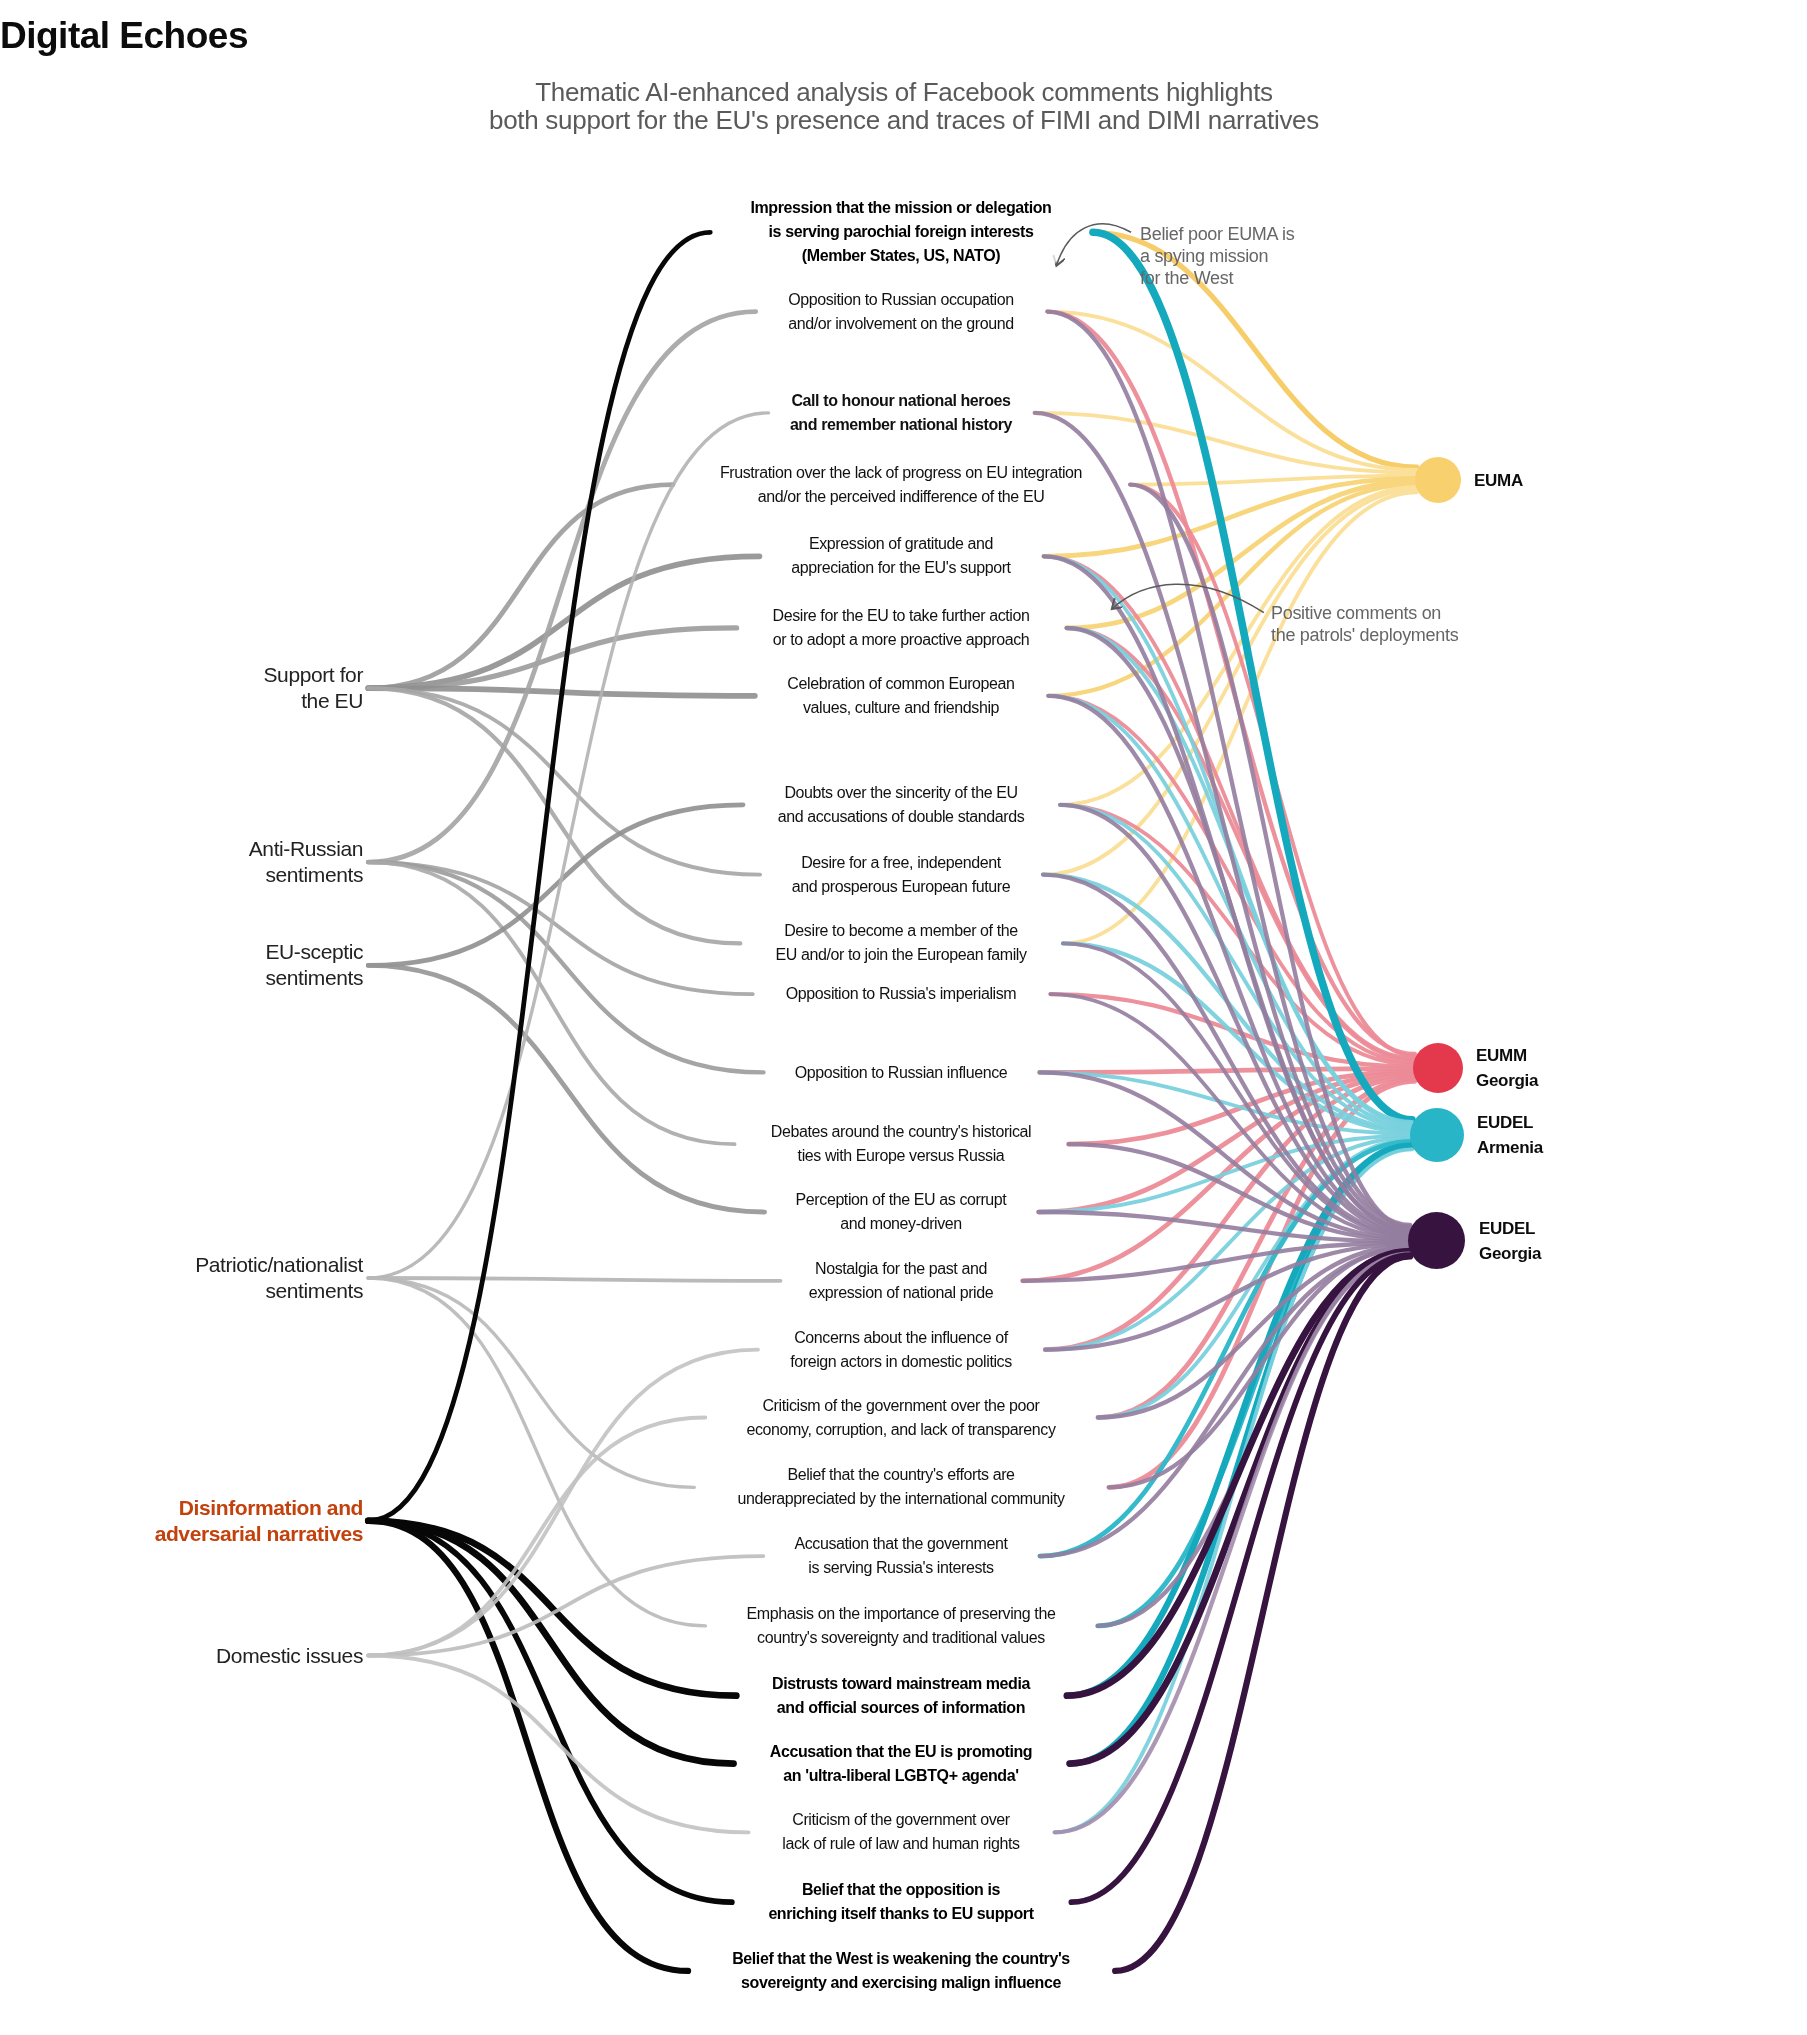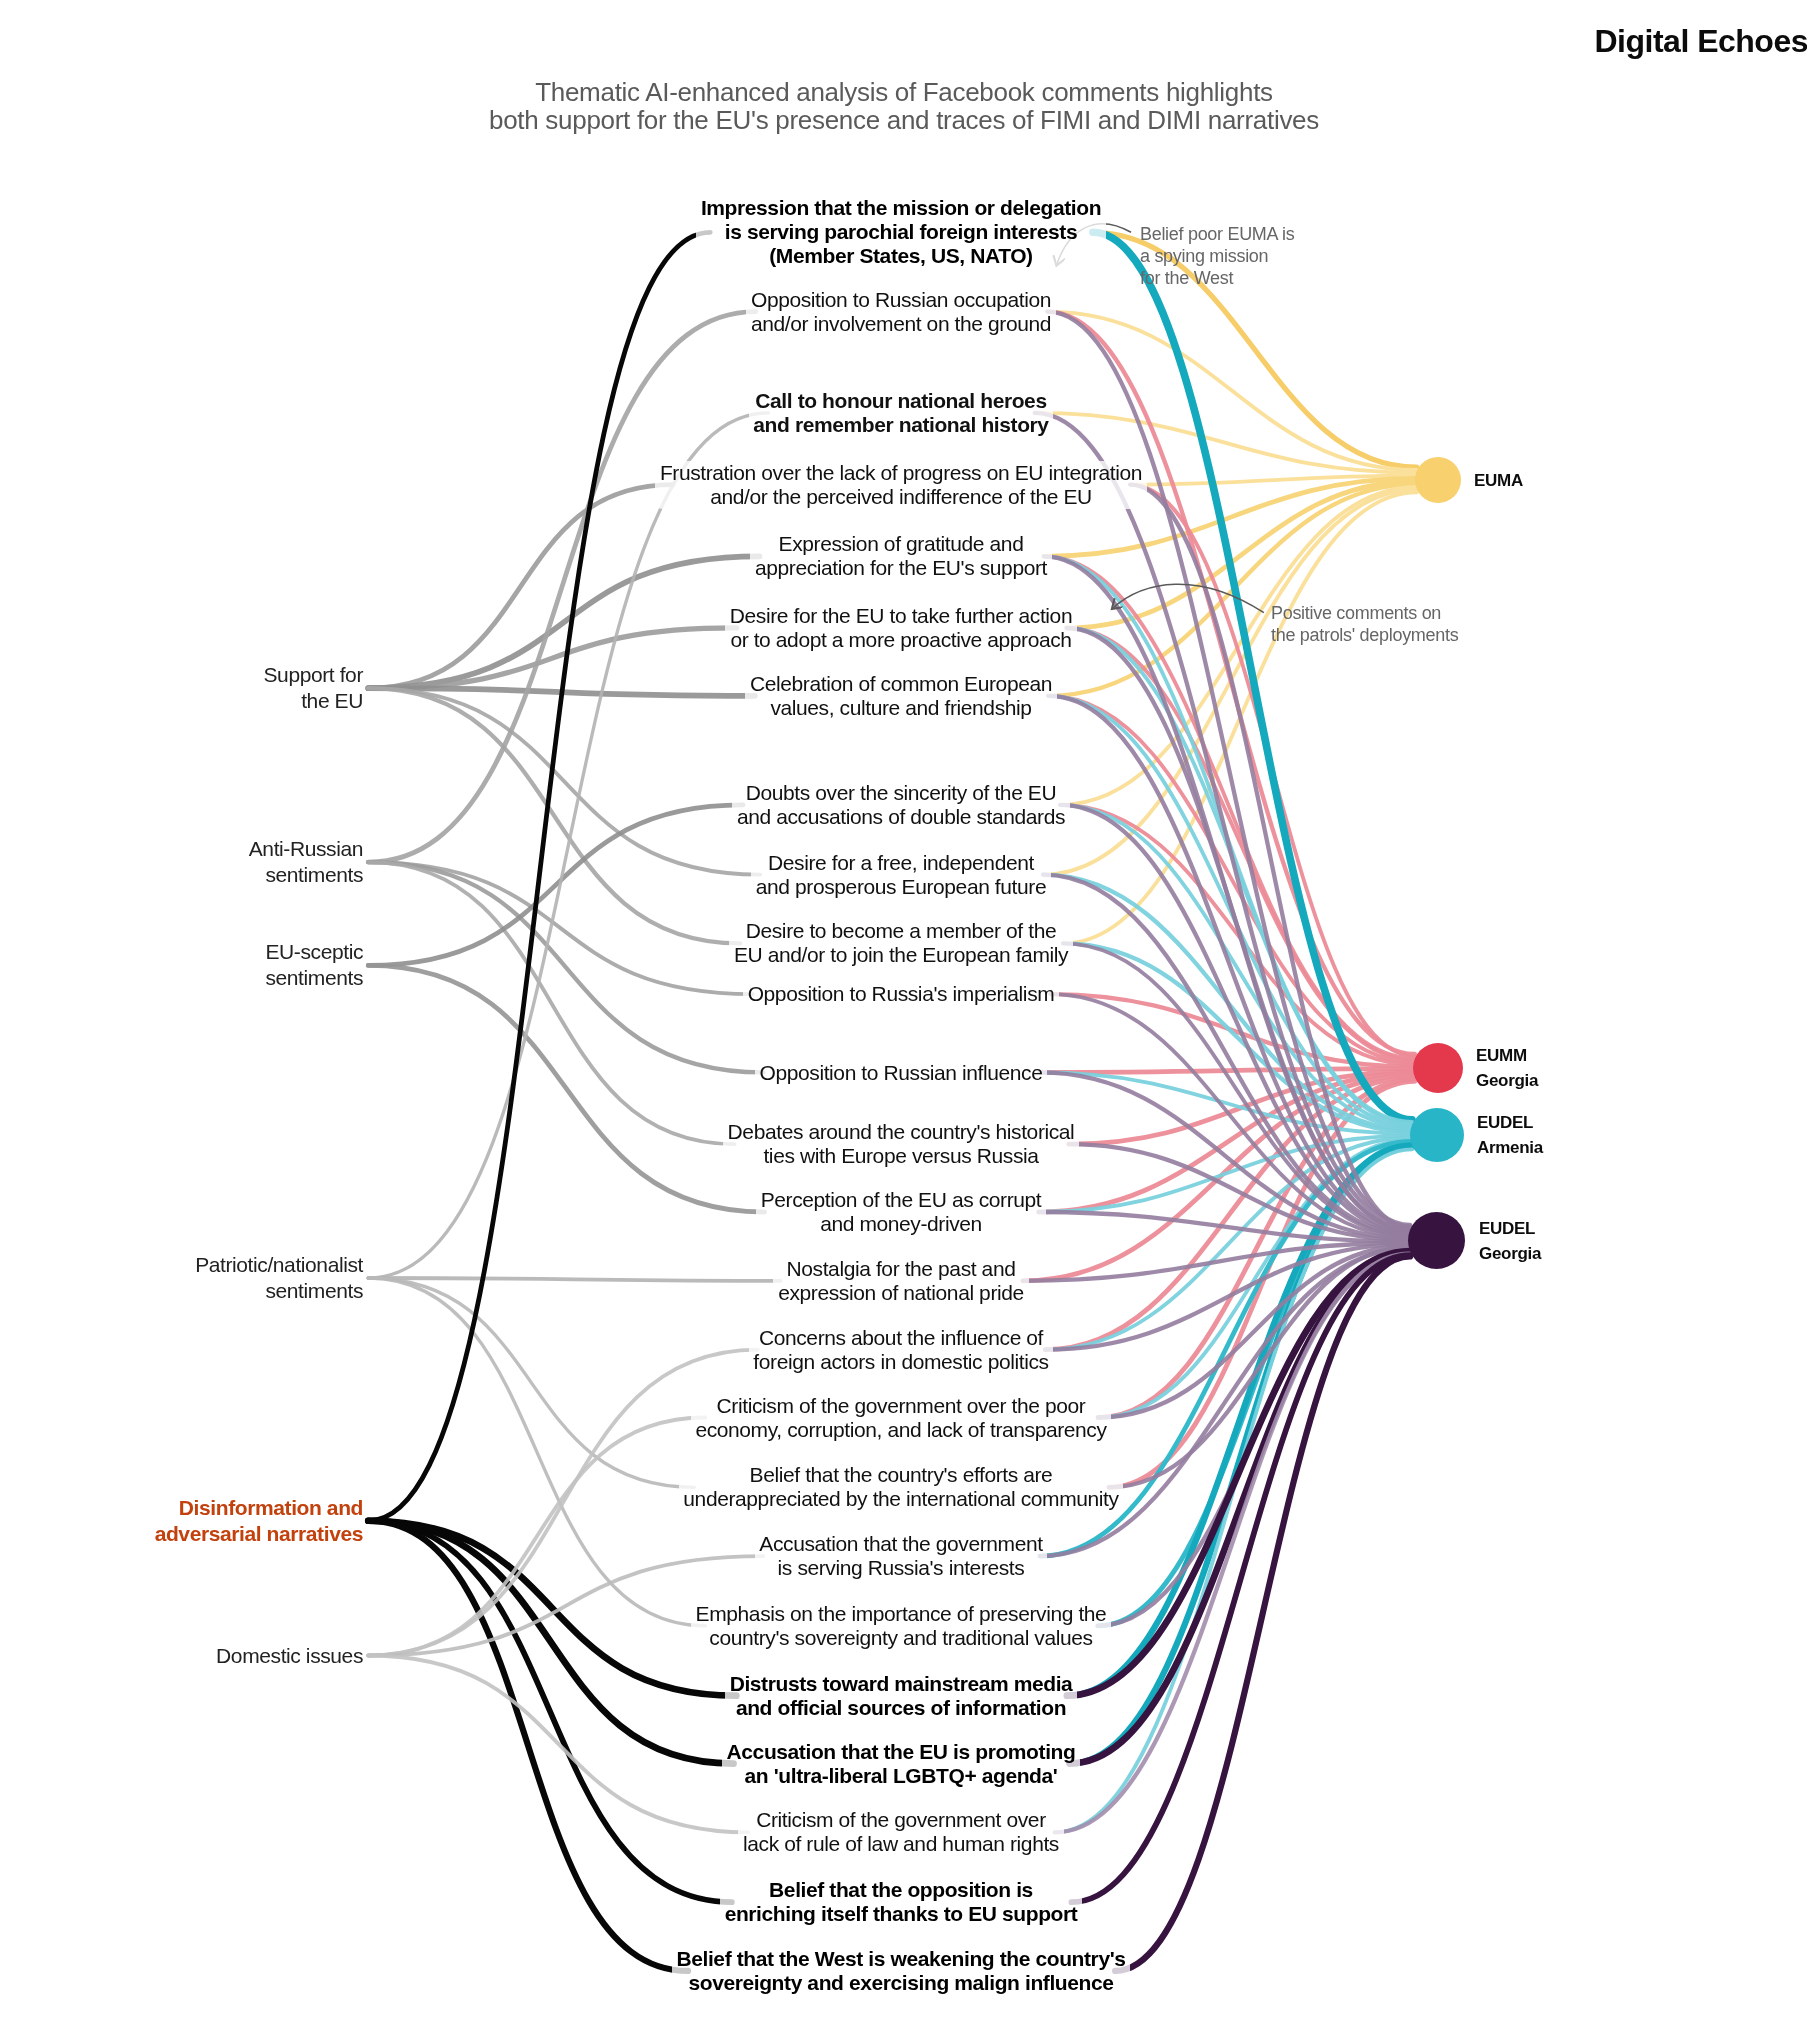--- a/index.html
+++ b/index.html
@@ -1,20 +1,20 @@
 <!DOCTYPE html>
 <html><head>
 <meta charset="utf-8">
 <style>
   html,body{margin:0;padding:0;background:#fff;overflow:hidden}
   #diagram{position:relative;width:1808px;height:2035px;font-family:"Liberation Sans","DejaVu Sans",sans-serif;color:#111}
   svg.layer{position:absolute;left:0;top:0;pointer-events:none}
-  .chart-title{position:absolute;top:23px;left:0;width:100%;text-align:right;font-size:32px;font-weight:bold;letter-spacing:-0.5px;color:#0c0c0c}
+  .chart-title{position:absolute;top:15px;left:0;width:100%;text-align:left;font-size:37px;font-weight:bold;letter-spacing:-0.5px;color:#0c0c0c}
   .chart-subtitle{position:absolute;top:78px;left:0;width:100%;text-align:center;font-size:26px;line-height:28px;color:#5a5a5a;white-space:pre-line;letter-spacing:-0.3px}
-  .theme{position:absolute;width:554px;left:624px;text-align:center;transform:translateY(-50%);font-size:21px;line-height:24px;letter-spacing:-0.4px}
+  .theme{position:absolute;width:554px;left:624px;text-align:center;transform:translateY(-50%);font-size:16px;line-height:24px;letter-spacing:-0.4px}
   .theme span{display:inline-block;white-space:pre-line;text-align:center;background:rgba(255,255,255,0.78);border-radius:7.6px;padding:0 4.8px}
   .theme.bold{font-weight:bold;color:#000}
   .category{position:absolute;left:38px;width:325px;text-align:right;transform:translateY(-50%);font-size:21px;line-height:26px;letter-spacing:-0.4px;color:#222}
   .category span{display:inline-block;white-space:pre-line;text-align:right}
   .category.bold{font-weight:bold;color:#c2410c}
   .node-circle{position:absolute;border-radius:50%}
   .node-label{position:absolute;transform:translateY(-50%);font-size:17px;line-height:25px;font-weight:bold;white-space:pre-line;letter-spacing:-0.3px;color:#0c0c0c}
   .annotation{position:absolute;font-size:18px;line-height:22px;color:#666;white-space:pre-line;letter-spacing:-0.3px}
 </style>
 </head>

